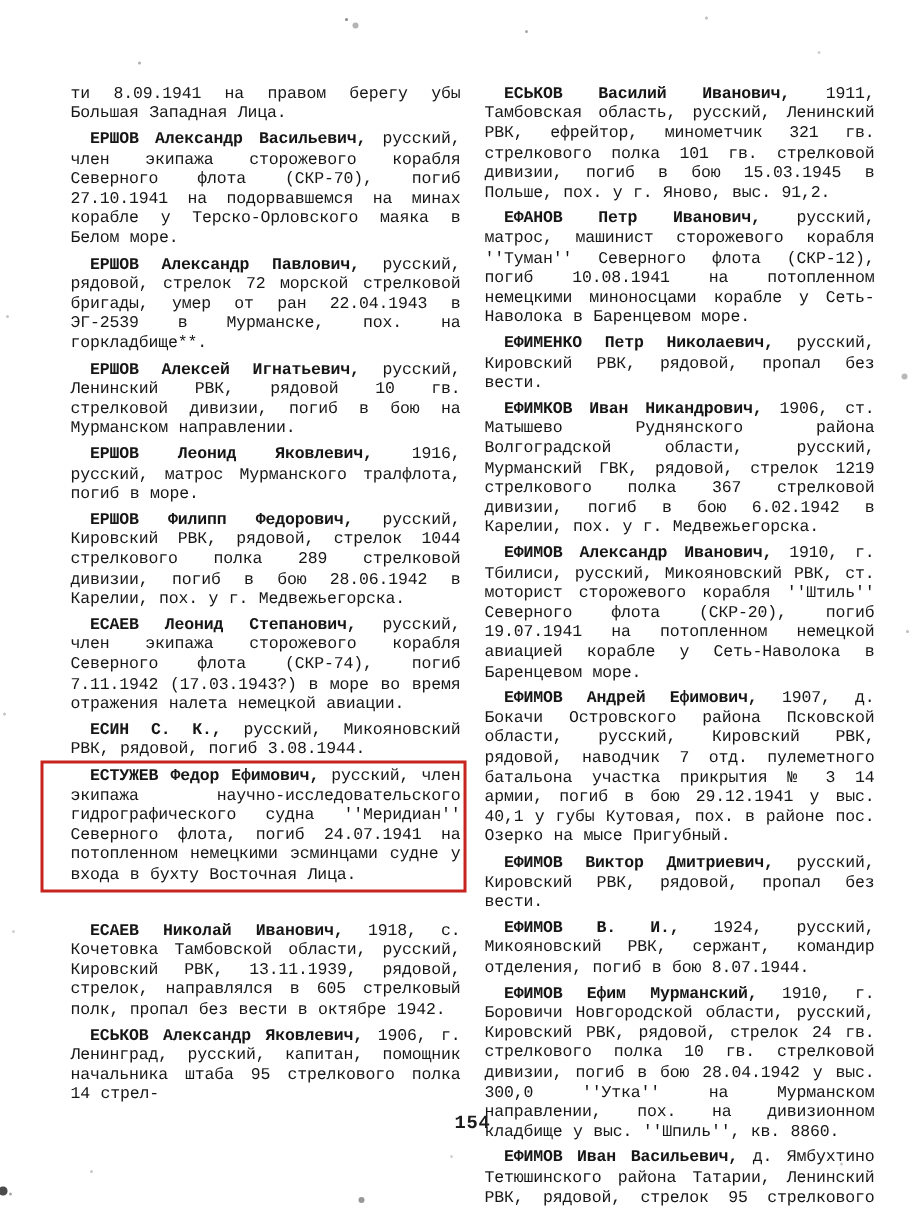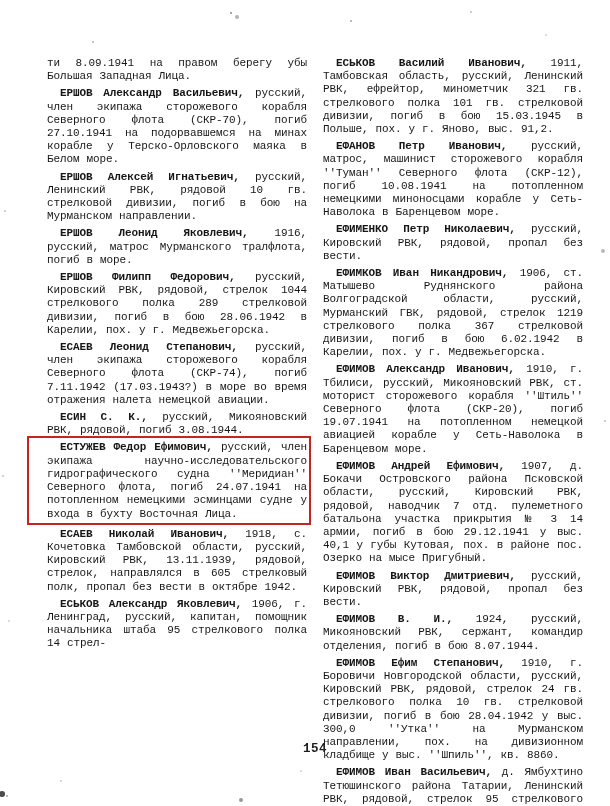--- a/index.html
+++ b/index.html
@@ -41,21 +41,21 @@
   p.entry {
     margin: 0 0 4px 0;
     font-size: 11px; line-height: 13.2px;
     text-align: justify;
     text-indent: 13px;
     letter-spacing: -0.1px;
     word-spacing: 0.5px;
   }
   p.entry.cont { text-indent: 0; }
   .entry-name { font-weight: bold; }
-  p.entry.highlighted { position: relative; margin-bottom: 7px; }
+  p.entry.highlighted { position: relative; margin-bottom: 24px; }
   .highlight-box {
     position: absolute;
     left: -20px; right: -4px; top: -5px; bottom: -4px;
     border: 2px solid var(--highlight-color, #c8241f);
     pointer-events: none;
   }
   .page-number {
     position: absolute; left: 47px; top: 742px; width: 536px;
     text-align: center;
     font-size: 12.5px; font-weight: bold; letter-spacing: 0.5px;
@@ -66,39 +66,40 @@
 <body>
 
 <div class="page">
   <div class="noise"></div>
 
   <div class="columns">
 
     <div class="col">
       <p class="entry cont"><span class="entry-text">ти 8.09.1941 на правом берегу убы Большая Западная Лица.</span></p>
       <p class="entry"><span class="entry-name">ЕРШОВ Александр Васильевич,</span><span class="entry-text"> русский, член экипажа сторожевого корабля Северного флота (СКР-70), погиб 27.10.1941 на подорвавшемся на минах корабле у Терско-Орловского маяка в Белом море.</span></p>
+      <p class="entry"><span class="entry-name">ЕРШОВ Александр Павлович,</span><span class="entry-text"> русский, рядовой, стрелок 72 морской стрелковой бригады, умер от ран 22.04.1943 в ЭГ-2539 в Мурманске, пох. на горкладбище**.</span></p>
       <p class="entry"><span class="entry-name">ЕРШОВ Алексей Игнатьевич,</span><span class="entry-text"> русский, Ленинский РВК, рядовой 10 гв. стрелковой дивизии, погиб в бою на Мурманском направлении.</span></p>
       <p class="entry"><span class="entry-name">ЕРШОВ Леонид Яковлевич,</span><span class="entry-text"> 1916, русский, матрос Мурманского тралфлота, погиб в море.</span></p>
       <p class="entry"><span class="entry-name">ЕРШОВ Филипп Федорович,</span><span class="entry-text"> русский, Кировский РВК, рядовой, стрелок 1044 стрелкового полка 289 стрелковой дивизии, погиб в бою 28.06.1942 в Карелии, пох. у г. Медвежьегорска.</span></p>
       <p class="entry"><span class="entry-name">ЕСАЕВ Леонид Степанович,</span><span class="entry-text"> русский, член экипажа сторожевого корабля Северного флота (СКР-74), погиб 7.11.1942 (17.03.1943?) в море во время отражения налета немецкой авиации.</span></p>
       <p class="entry"><span class="entry-name">ЕСИН С. К.,</span><span class="entry-text"> русский, Микояновский РВК, рядовой, погиб 3.08.1944.</span></p>
       <p class="entry highlighted"><span class="highlight-box"></span><span class="entry-name">ЕСТУЖЕВ Федор Ефимович,</span><span class="entry-text"> русский, член экипажа научно-исследовательского гидрографического судна ''Меридиан'' Северного флота, погиб 24.07.1941 на потопленном немецкими эсминцами судне у входа в бухту Восточная Лица.</span></p>
       <p class="entry"><span class="entry-name">ЕСАЕВ Николай Иванович,</span><span class="entry-text"> 1918, с. Кочетовка Тамбовской области, русский, Кировский РВК, 13.11.1939, рядовой, стрелок, направлялся в 605 стрелковый полк, пропал без вести в октябре 1942.</span></p>
       <p class="entry"><span class="entry-name">ЕСЬКОВ Александр Яковлевич,</span><span class="entry-text"> 1906, г. Ленинград, русский, капитан, помощник начальника штаба 95 стрелкового полка 14 стрел-</span></p>
     </div>
 
     <div class="col">
       <p class="entry"><span class="entry-name">ЕСЬКОВ Василий Иванович,</span><span class="entry-text"> 1911, Тамбовская область, русский, Ленинский РВК, ефрейтор, минометчик 321 гв. стрелкового полка 101 гв. стрелковой дивизии, погиб в бою 15.03.1945 в Польше, пох. у г. Яново, выс. 91,2.</span></p>
       <p class="entry"><span class="entry-name">ЕФАНОВ Петр Иванович,</span><span class="entry-text"> русский, матрос, машинист сторожевого корабля ''Туман'' Северного флота (СКР-12), погиб 10.08.1941 на потопленном немецкими миноносцами корабле у Сеть-Наволока в Баренцевом море.</span></p>
       <p class="entry"><span class="entry-name">ЕФИМЕНКО Петр Николаевич,</span><span class="entry-text"> русский, Кировский РВК, рядовой, пропал без вести.</span></p>
       <p class="entry"><span class="entry-name">ЕФИМКОВ Иван Никандрович,</span><span class="entry-text"> 1906, ст. Матышево Руднянского района Волгоградской области, русский, Мурманский ГВК, рядовой, стрелок 1219 стрелкового полка 367 стрелковой дивизии, погиб в бою 6.02.1942 в Карелии, пох. у г. Медвежьегорска.</span></p>
       <p class="entry"><span class="entry-name">ЕФИМОВ Александр Иванович,</span><span class="entry-text"> 1910, г. Тбилиси, русский, Микояновский РВК, ст. моторист сторожевого корабля ''Штиль'' Северного флота (СКР-20), погиб 19.07.1941 на потопленном немецкой авиацией корабле у Сеть-Наволока в Баренцевом море.</span></p>
       <p class="entry"><span class="entry-name">ЕФИМОВ Андрей Ефимович,</span><span class="entry-text"> 1907, д. Бокачи Островского района Псковской области, русский, Кировский РВК, рядовой, наводчик 7 отд. пулеметного батальона участка прикрытия № 3 14 армии, погиб в бою 29.12.1941 у выс. 40,1 у губы Кутовая, пох. в районе пос. Озерко на мысе Пригубный.</span></p>
       <p class="entry"><span class="entry-name">ЕФИМОВ Виктор Дмитриевич,</span><span class="entry-text"> русский, Кировский РВК, рядовой, пропал без вести.</span></p>
       <p class="entry"><span class="entry-name">ЕФИМОВ В. И.,</span><span class="entry-text"> 1924, русский, Микояновский РВК, сержант, командир отделения, погиб в бою 8.07.1944.</span></p>
-      <p class="entry"><span class="entry-name">ЕФИМОВ Ефим Степанович,</span><span class="entry-text"> 1910, г. Боровичи Новгородской области, русский, Кировский РВК, рядовой, стрелок 24 гв. стрелкового полка 10 гв. стрелковой дивизии, погиб в бою 28.04.1942 у выс. 300,0 ''Утка'' на Мурманском направлении, пох. на дивизионном кладбище у выс. ''Шпиль'', кв. 8860.</span></p>
+      <p class="entry"><span class="entry-name">ЕФИМОВ Ефим Мурманский,</span><span class="entry-text"> 1910, г. Боровичи Новгородской области, русский, Кировский РВК, рядовой, стрелок 24 гв. стрелкового полка 10 гв. стрелковой дивизии, погиб в бою 28.04.1942 у выс. 300,0 ''Утка'' на Мурманском направлении, пох. на дивизионном кладбище у выс. ''Шпиль'', кв. 8860.</span></p>
       <p class="entry"><span class="entry-name">ЕФИМОВ Иван Васильевич,</span><span class="entry-text"> д. Ямбухтино Тетюшинского района Татарии, Ленинский РВК, рядовой, стрелок 95 стрелкового полка 14 стрелковой дивизии, пропал без вести 11.10.1944 на Печенгском направлении, у оз. Куосмеярви.</span></p>
     </div>
 
   </div>
 
   <div class="page-number">154</div>
 </div>
 
 </body></html>

